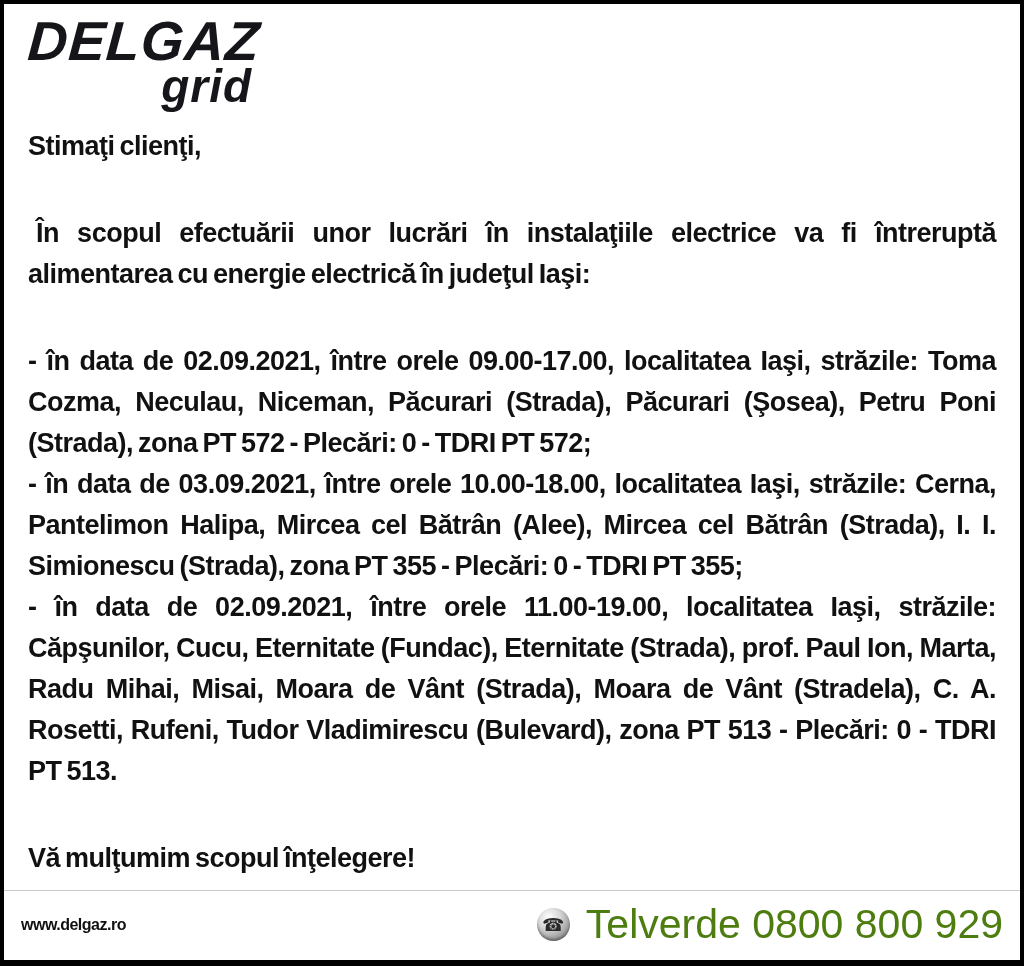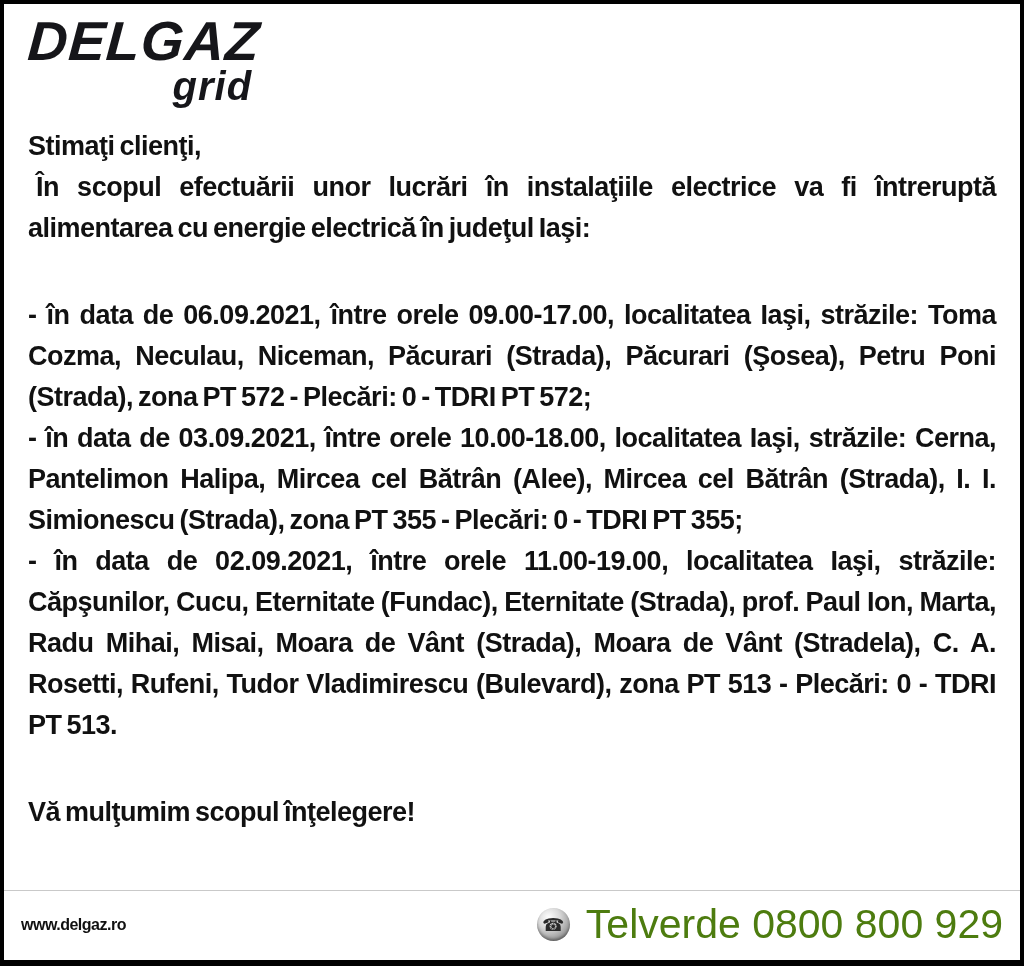--- a/index.html
+++ b/index.html
@@ -29,40 +29,41 @@
     font-size: 55px;
     line-height: 50px;
     font-weight: bold;
     font-style: italic;
     letter-spacing: 1px;
     color: #16161a;
     transform: skewX(-4deg);
   }
   .logo-sub {
     text-align: right;
-    font-size: 40px;
+    font-size: 46px;
     line-height: 40px;
     font-weight: bold;
     font-style: italic;
     letter-spacing: 1px;
     padding-right: 8px;
     color: #16161a;
   }
 
   
   .content {
     padding: 0 24px;
     font-size: 27px;
     font-weight: bold;
     letter-spacing: -0.5px;
     word-spacing: -2px;
     line-height: 41px;
   }
   .salutation { margin-top: 20px; }
   .intro {
+    margin-top: 46px;
     text-align: justify;
     text-indent: 8px;
   }
   .outage-list { margin-top: 46px; }
   .outage-item { text-align: justify; }
   .closing { margin-top: 46px; }
 
   
   .footer {
     margin-top: auto;
@@ -111,21 +112,21 @@
     <div class="logo-brand">DELGAZ</div>
     <div class="logo-sub">grid</div>
   </div>
 
   <div class="content">
     <div class="salutation">Stimaţi clienţi,</div>
 
     <div class="intro">În scopul efectuării unor lucrări în instalaţiile electrice va fi întreruptă alimentarea cu energie electrică în judeţul Iaşi:</div>
 
     <div class="outage-list">
-      <div class="outage-item">- în data de 06.09.2021, între orele 09.00-17.00, localitatea Iaşi, străzile: Toma Cozma, Neculau, Niceman, Păcurari (Strada), Păcurari (Şosea), Petru Poni (Strada), zona PT 572 - Plecări: 0 - TDRI PT 572;</div>
+      <div class="outage-item">- în data de 02.09.2021, între orele 09.00-17.00, localitatea Iaşi, străzile: Toma Cozma, Neculau, Niceman, Păcurari (Strada), Păcurari (Şosea), Petru Poni (Strada), zona PT 572 - Plecări: 0 - TDRI PT 572;</div>
       <div class="outage-item">- în data de 03.09.2021, între orele 10.00-18.00, localitatea Iaşi, străzile: Cerna, Pantelimon Halipa, Mircea cel Bătrân (Alee), Mircea cel Bătrân (Strada), I. I. Simionescu (Strada), zona PT 355 - Plecări: 0 - TDRI PT 355;</div>
       <div class="outage-item">- în data de 02.09.2021, între orele 11.00-19.00, localitatea Iaşi, străzile: Căpşunilor, Cucu, Eternitate (Fundac), Eternitate (Strada), prof. Paul Ion, Marta, Radu Mihai, Misai, Moara de Vânt (Strada), Moara de Vânt (Stradela), C. A. Rosetti, Rufeni, Tudor Vladimirescu (Bulevard), zona PT 513 - Plecări: 0 - TDRI PT 513.</div>
     </div>
 
     <div class="closing">Vă mulţumim scopul înţelegere!</div>
   </div>
 
   <div class="footer">
     <div class="website">www.delgaz.ro</div>
     <div class="phone">

